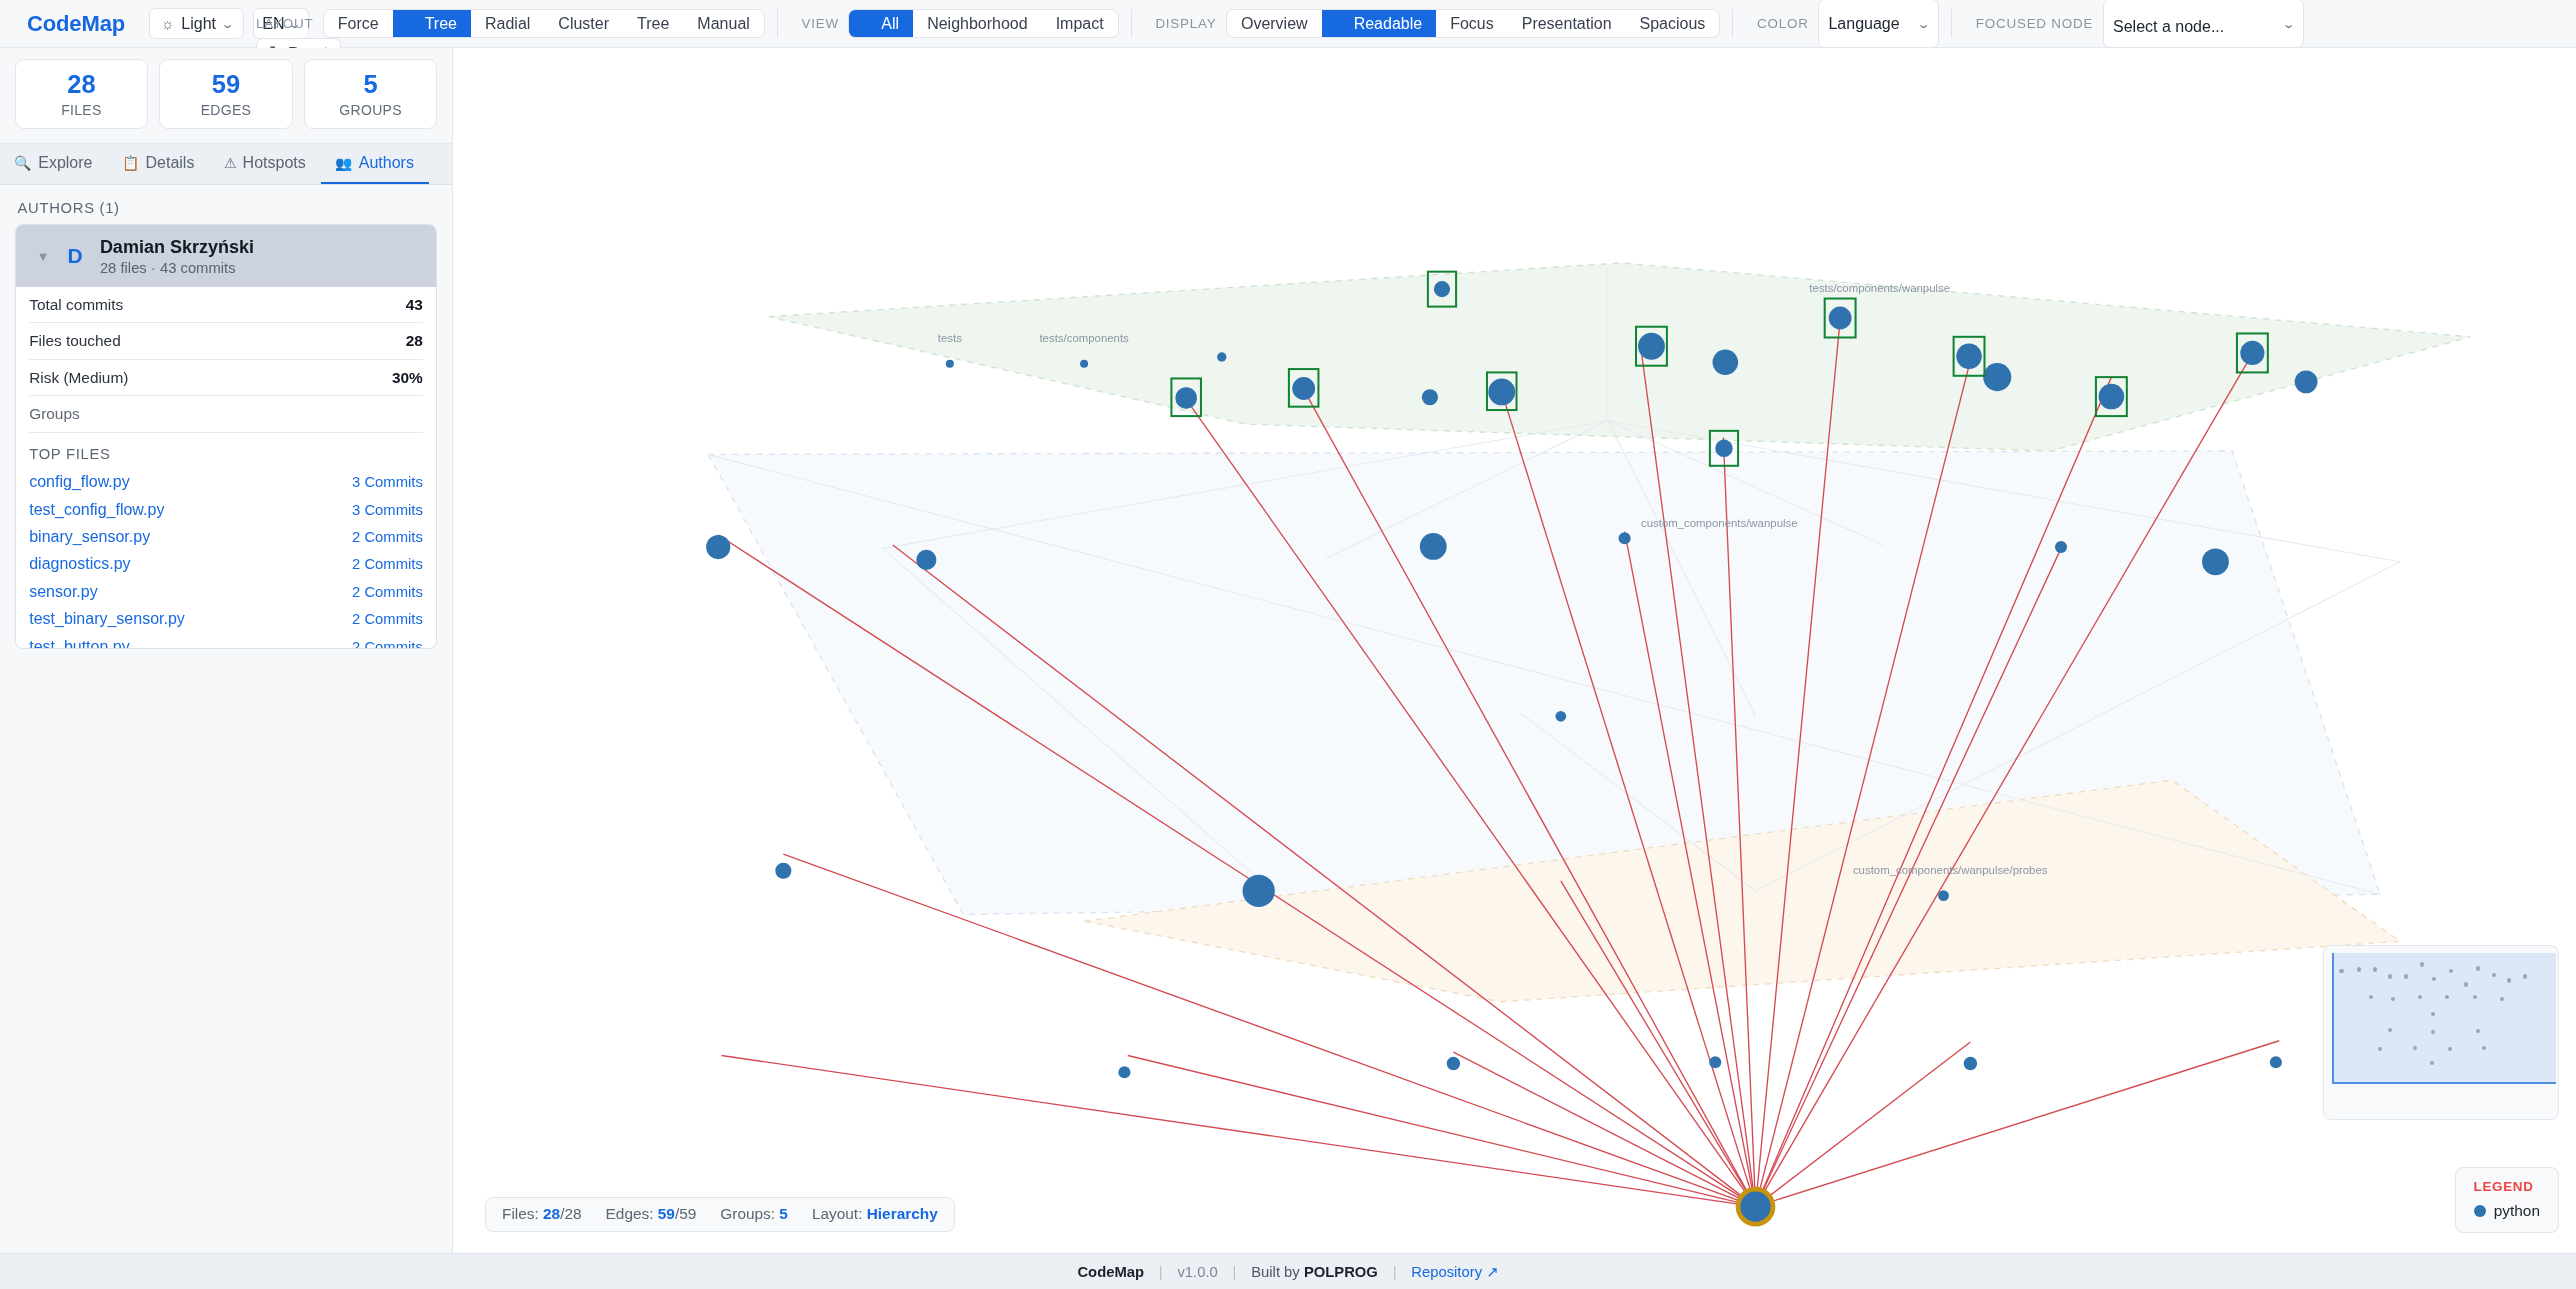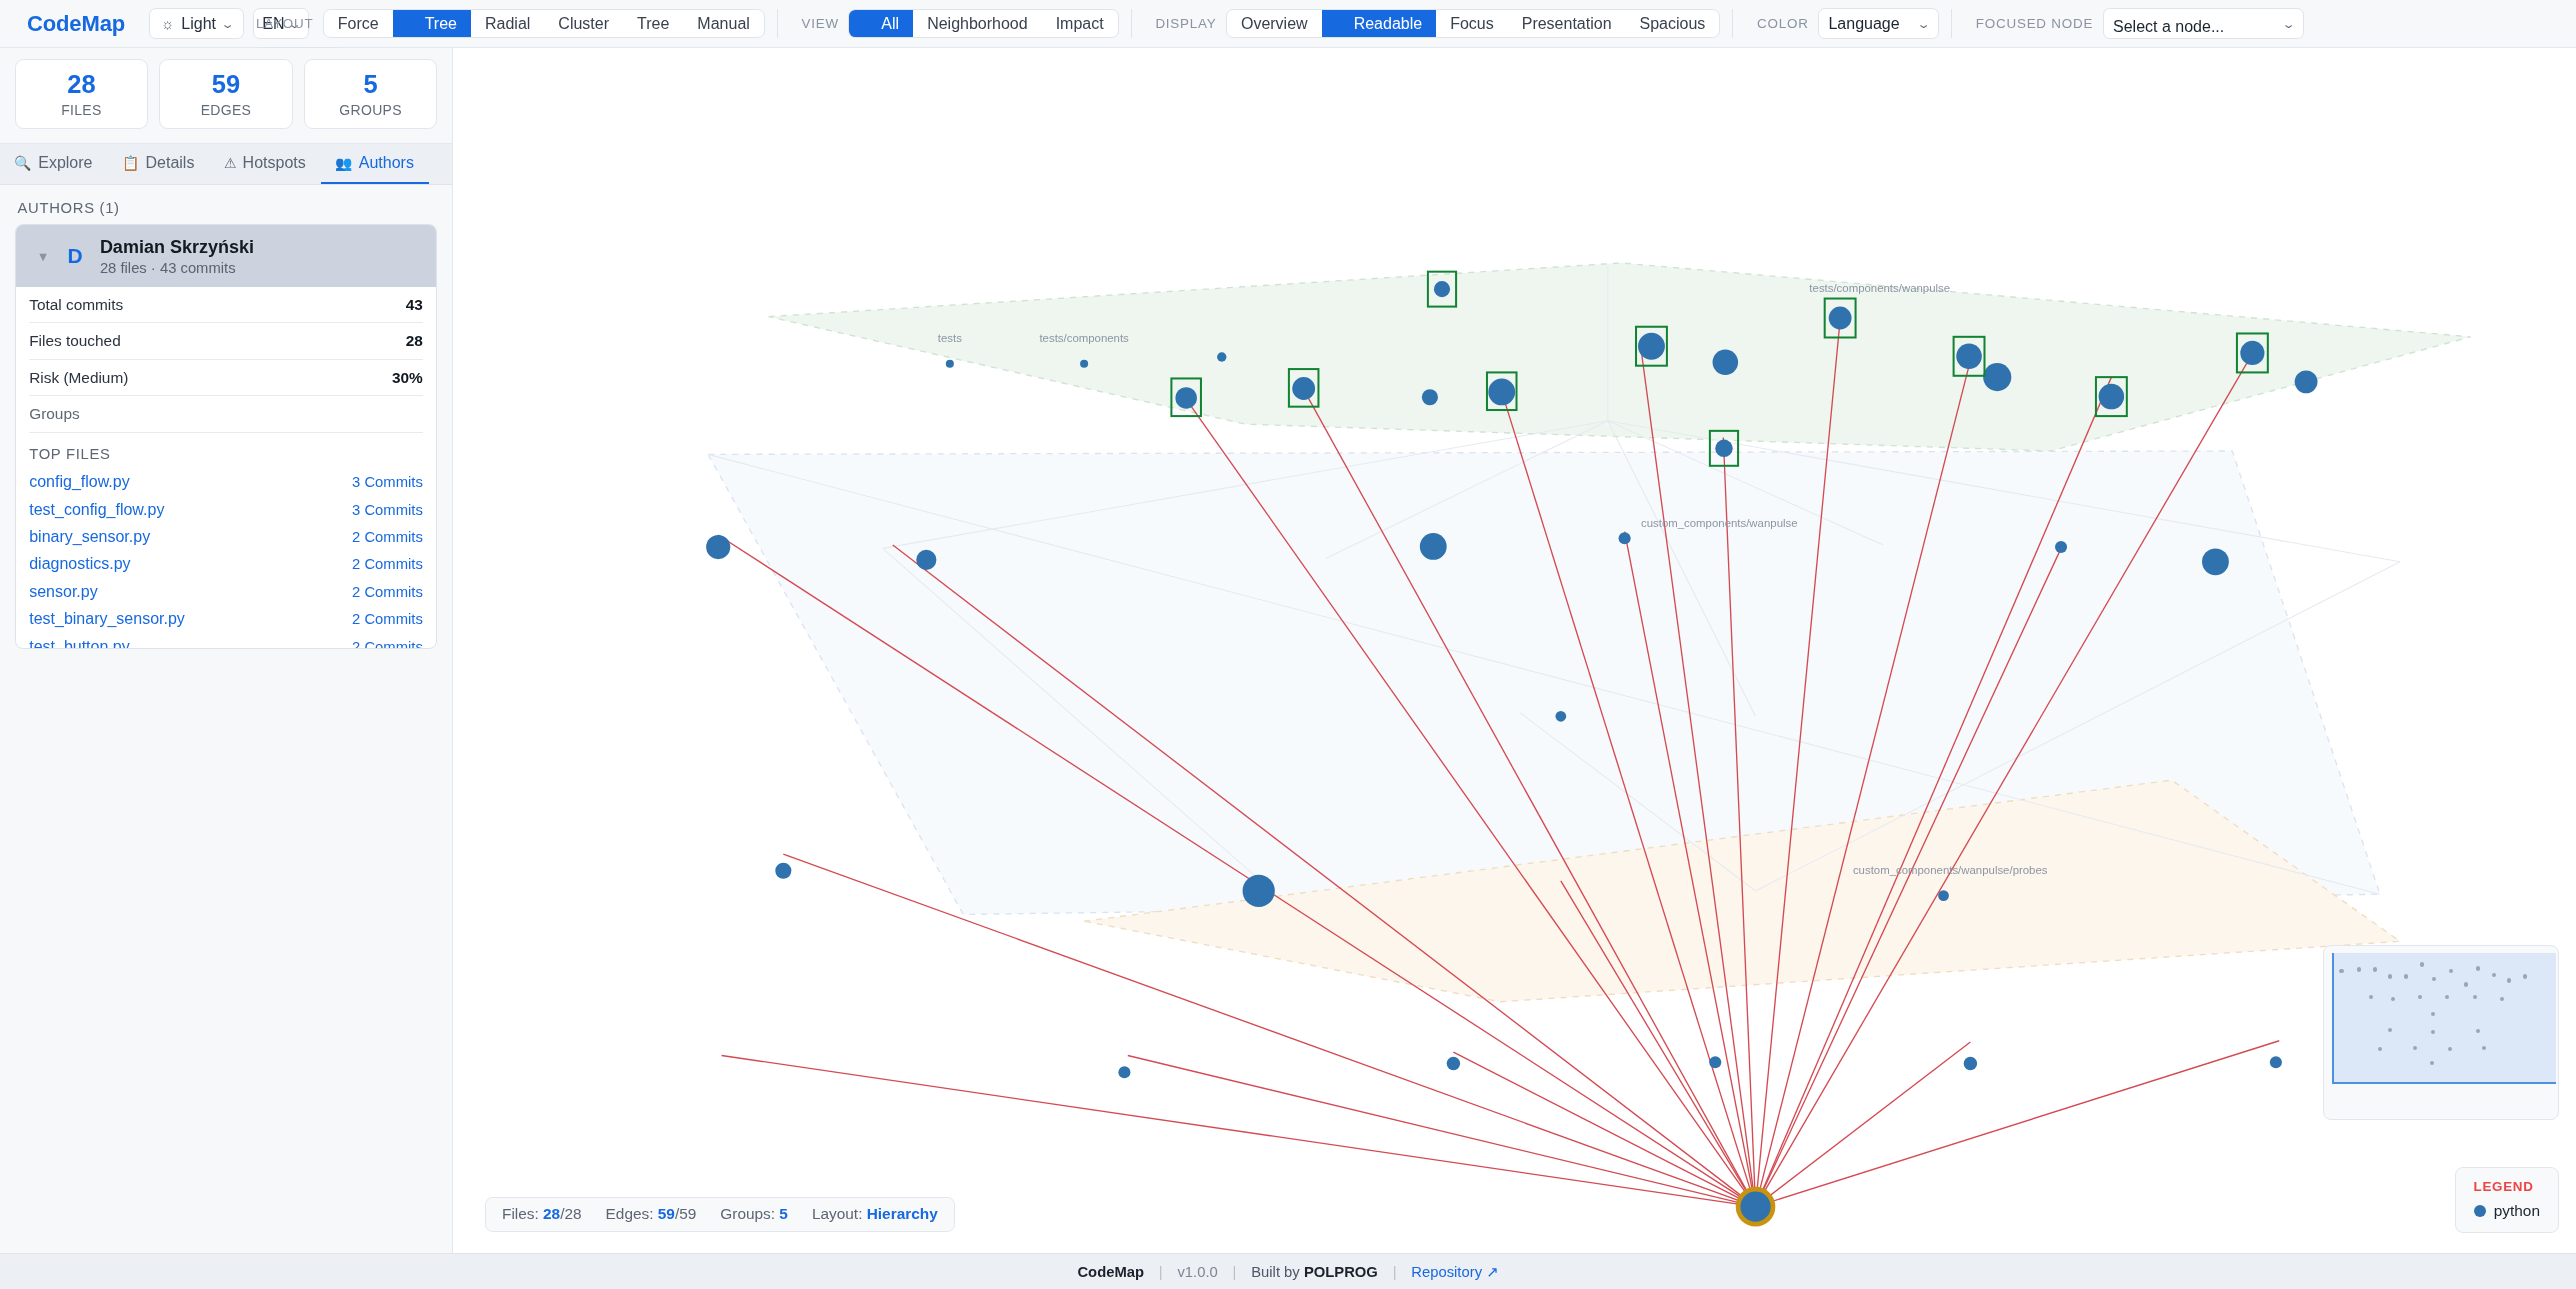--- a/index.html
+++ b/index.html
@@ -53,21 +53,21 @@
   .seg-btn {
     font-size: 16px; color: #39414f; background: transparent;
     border: none; padding: 0 14px; height: 100%;
     display: flex; align-items: center; cursor: pointer; white-space: nowrap;
     font-family: "Liberation Sans", sans-serif;
   }
   .seg-btn.active { background: #1769e0; color: #ffffff; padding-left: 32px; }
   .divider-v { width: 0.7px; height: 29.5px; background: #dfe4ec; margin: 0 12px; }
   .dd {
     display: flex; align-items: center; justify-content: space-between;
-    height: 31px; min-width: 121px; padding: 0 9.4px;
+    height: 49px; min-width: 121px; padding: 0 9.4px;
     border: 0.7px solid #dfe4ec; border-radius: 6.7px; background: #fff;
     font-size: 16px; color: #1b2430; white-space: nowrap; gap: 12px;
   }
   .dd.node-sel { min-width: 201px; }
   .dd .ph { color: #1b2430; margin-top: 6px; }
   .reset-row { position: absolute; left: 8px; top: 39px; }
   .reset-btn {
     display: inline-flex; align-items: center; gap: 6px;
     height: 28px; padding: 0 12px;
     background: #ffffff; border: 0.7px solid #dfe4ec; border-radius: 6.7px;

